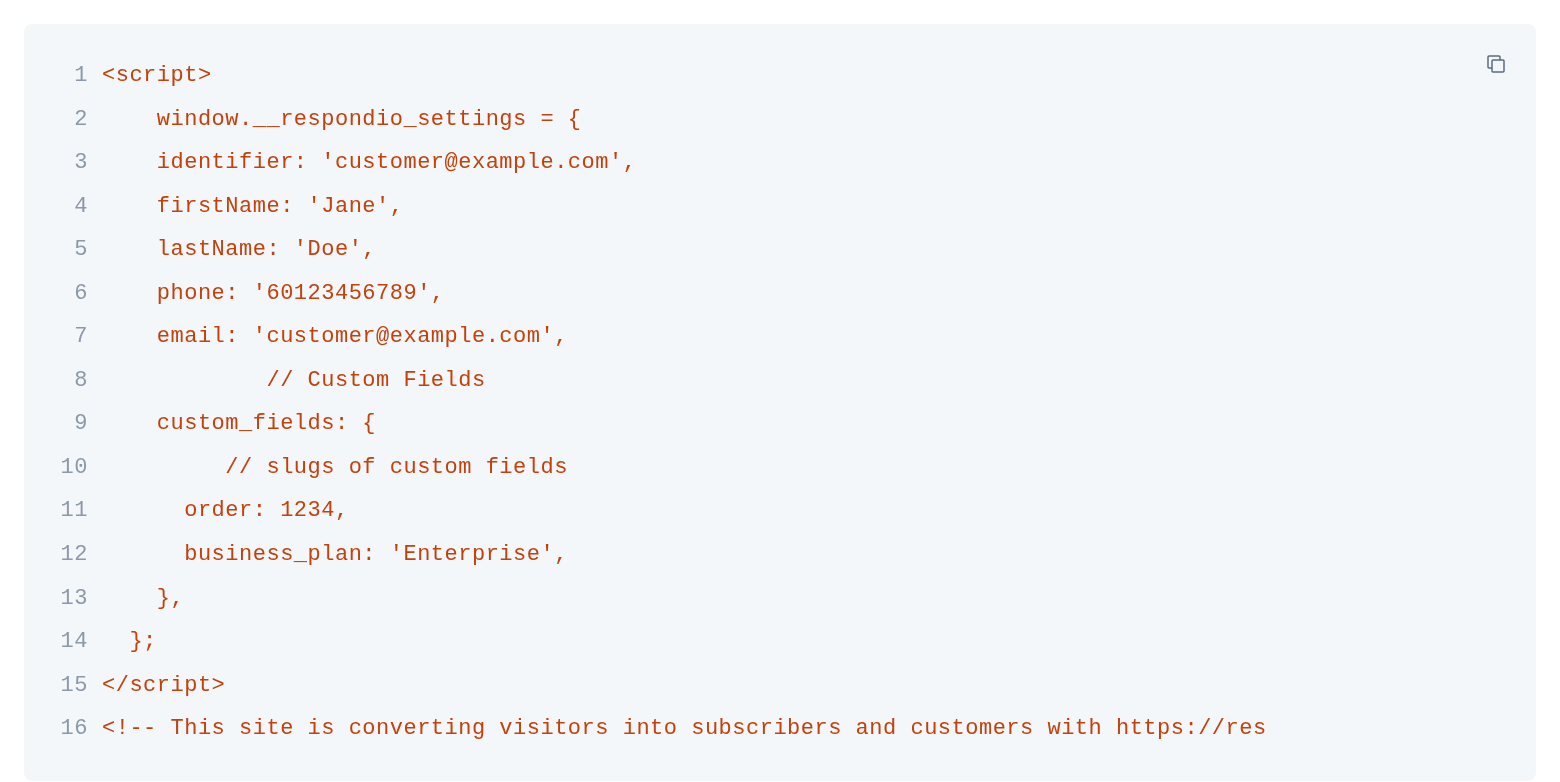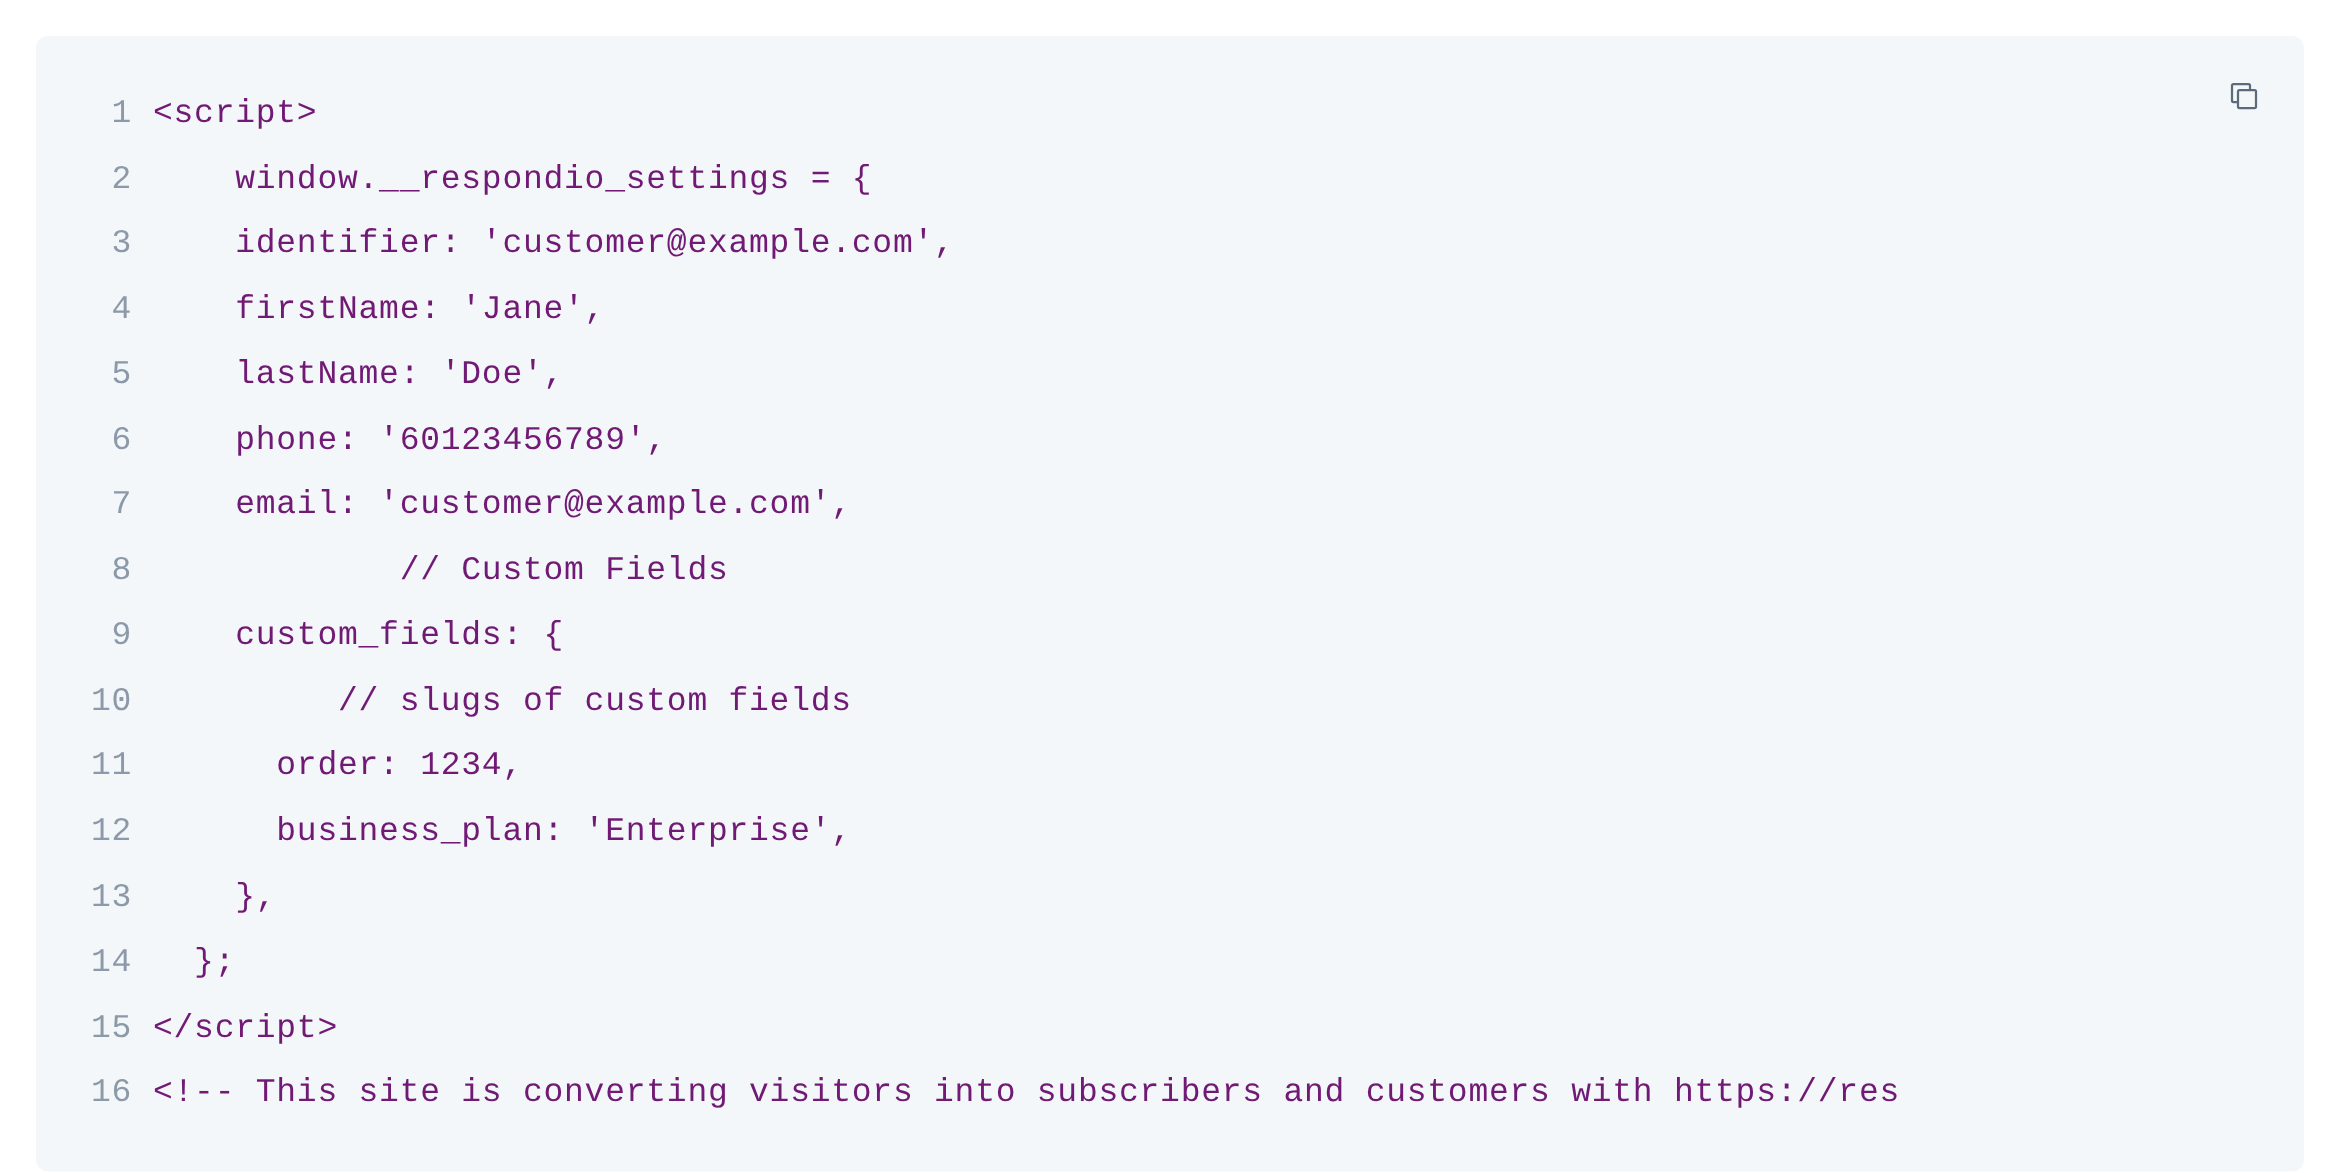--- a/index.html
+++ b/index.html
@@ -49,21 +49,21 @@
   .line-number {
     display: inline-block;
     width: 44px;
     text-align: right;
     color: #8b99a8;
     user-select: none;
     flex-shrink: 0;
     margin-right: 14px;
   }
   .line-content {
-    color: #701a75;
+    color: #c2410c;
     white-space: pre;
   }
 </style>
 </head>
 <body>
 
 <div class="code-container">
   <div class="copy-btn">
     <span>
       <svg viewBox="0 0 24 24">

